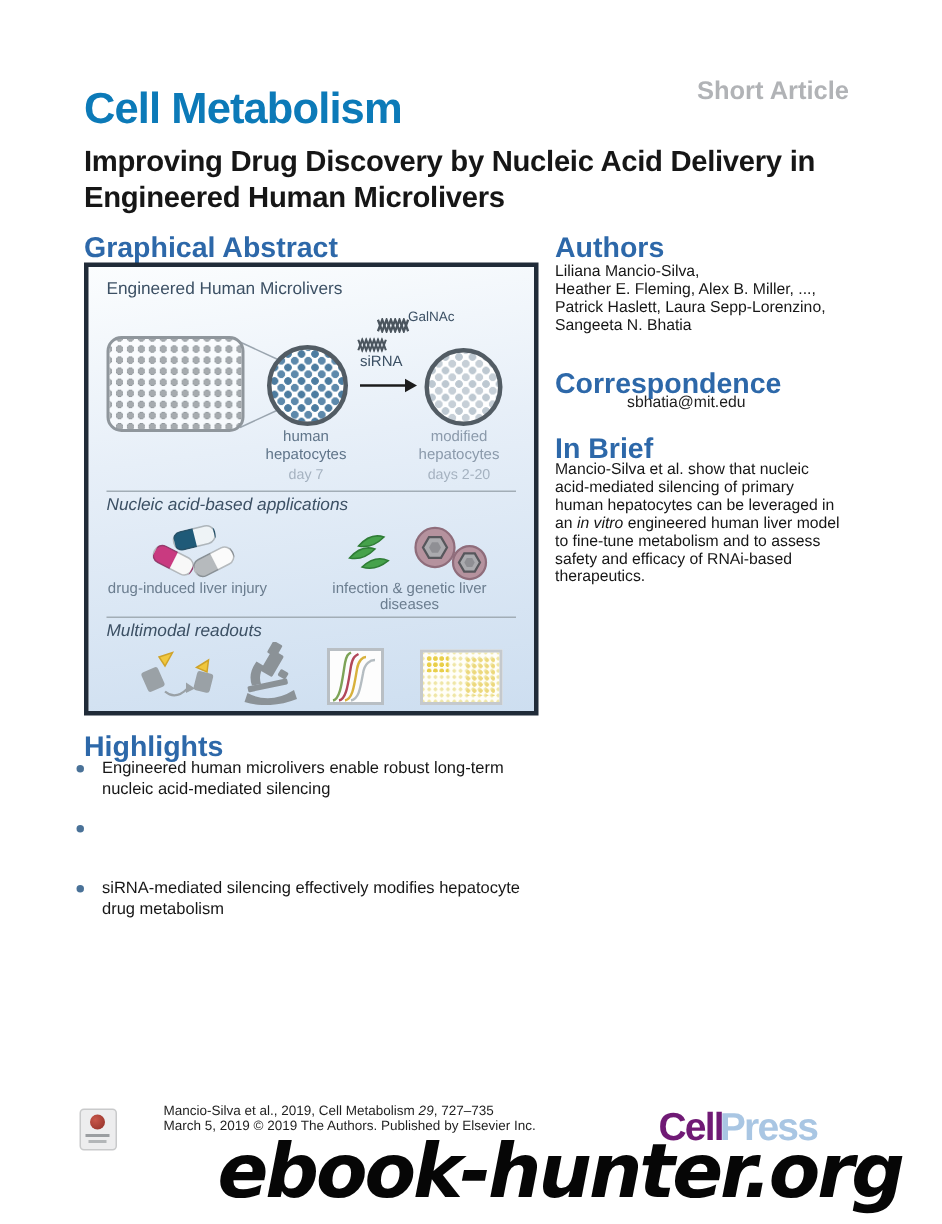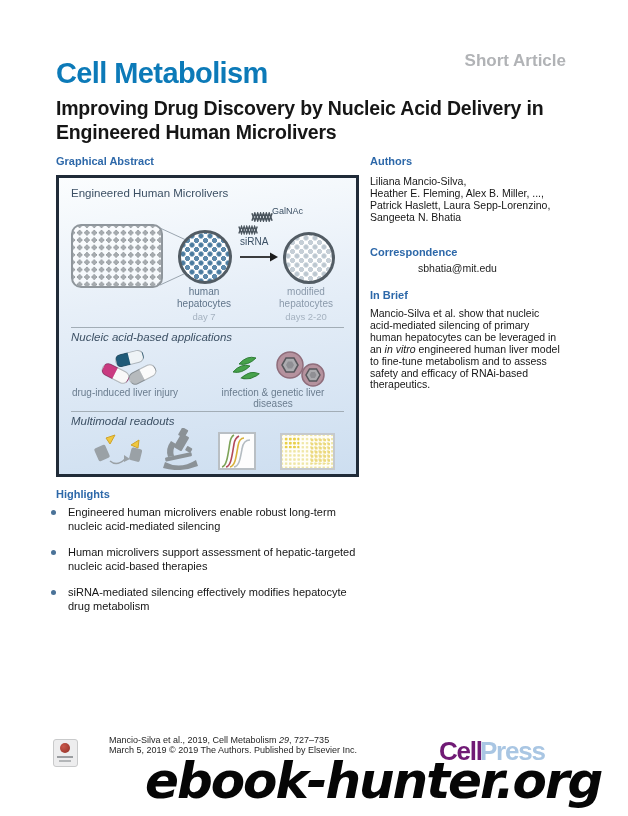--- a/index.html
+++ b/index.html
@@ -5,21 +5,21 @@
   html,body{margin:0;padding:0;background:#ffffff;}
   .page{
     position:relative;width:628px;height:816px;margin:0 auto;background:#fff;
     overflow:hidden;font-family:"Liberation Sans",sans-serif;color:#1e1e1e;
   }
   
   .short-article{position:absolute;top:51px;right:62px;font-size:17px;font-weight:bold;color:#b1b3b6;}
   .journal-logo{position:absolute;left:56px;top:57px;font-size:29px;font-weight:bold;color:#0c7ab8;letter-spacing:-0.6px;}
   .paper-title{position:absolute;left:56px;top:96px;margin:0;font-size:19.5px;font-weight:bold;color:#161616;line-height:24px;letter-spacing:-0.2px;white-space:nowrap;}
   
-  .blue-head{position:absolute;font-size:11px;font-weight:bold;color:#2d68a9;}
+  .blue-head{position:absolute;font-size:19px;font-weight:bold;color:#2d68a9;}
   
   .ga-panel{position:absolute;left:56px;top:175px;width:297px;height:296px;border:3px solid #202b38;
     background:linear-gradient(172deg,#fbfdfe 0%,#e7eff8 40%,#cddef0 100%);}
   .ga-sec1-title{position:absolute;left:12px;top:9px;font-size:11.5px;color:#3c5064;}
   .ga-sec-title{position:absolute;left:12px;font-size:11.5px;font-style:italic;color:#3c5064;}
   .st2{top:153px}.st3{top:237px}
   .ga-div{position:absolute;left:12px;width:273px;height:1px;background:#a2adb6;}
   .d1{top:149px}.d2{top:233px}
   .plate{position:absolute;left:12px;top:46px;width:88px;height:60px;border:2px solid #8f969c;border-radius:10px;
     background-color:rgba(255,255,255,.55);
@@ -200,21 +200,20 @@
       <div class="hm-patch"></div>
     </div>
   </div>
 
   <div class="hl-item hi1">
     <span class="hl-dot"></span>
     <span>Engineered human microlivers enable robust long-term<br>nucleic acid-mediated silencing</span>
   </div>
   <div class="hl-item hi2">
     <span class="hl-dot"></span>
-    <span>Human microlivers support assessment of hepatic-targeted<br>nucleic acid-based therapies</span>
   </div>
   <div class="hl-item hi3">
     <span class="hl-dot"></span>
     <span>siRNA-mediated silencing effectively modifies hepatocyte<br>drug metabolism</span>
   </div>
 
   <div class="blue-head" style="left:370px;top:155px;">Authors</div>
   <div class="rcol-text authors-names">Liliana Mancio-Silva,<br>Heather E. Fleming, Alex B. Miller, ...,<br>Patrick Haslett, Laura Sepp-Lorenzino,<br>Sangeeta N. Bhatia</div>
 
   <div class="blue-head" style="left:370px;top:246px;">Correspondence</div>

